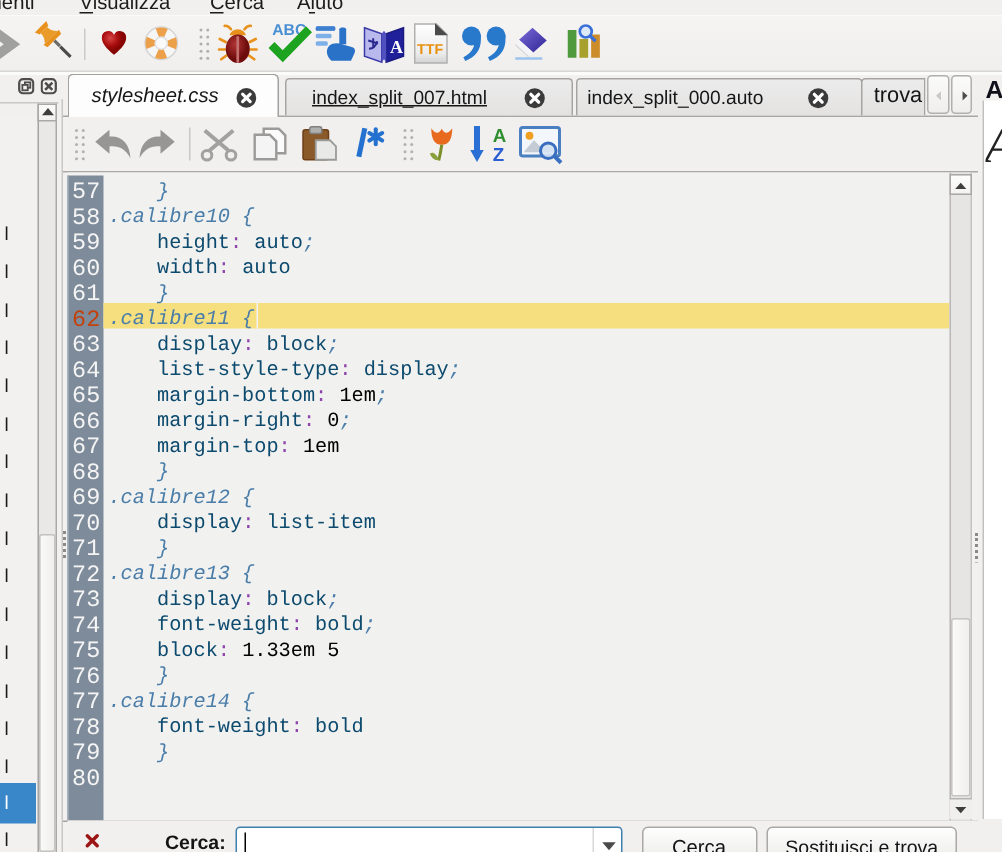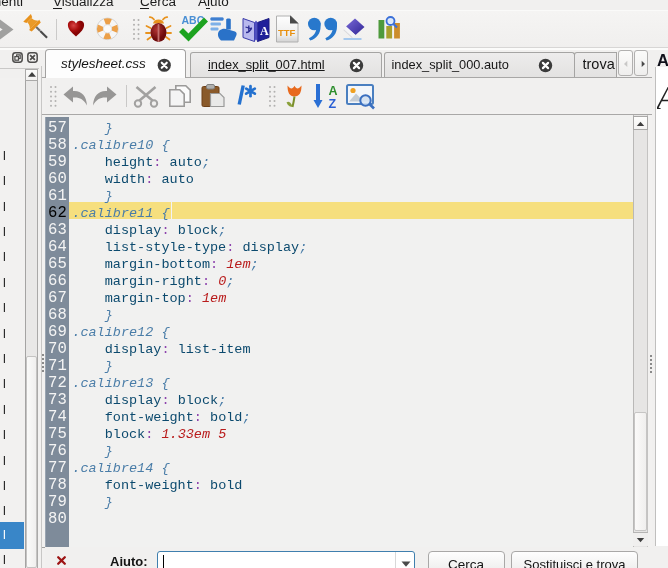--- a/index.html
+++ b/index.html
@@ -4,23 +4,23 @@
 body{width:668px;height:568px;overflow:hidden;font-family:"Liberation Sans",sans-serif;background:#f2f1f0;}
 #w{position:relative;width:668px;height:568px;overflow:hidden;}
 .abs{position:absolute;}
 .menu{font-size:13.5px;color:#1c1c1c;}
 .tabtxt{font-size:13.5px;color:#161616;white-space:nowrap;}
 pre{margin:0;font-family:"Liberation Mono",monospace;}
 .code{font-size:13.5px;line-height:17px;color:#222;}
 .b{color:#4a7da8;font-style:italic;}
 .g{color:#0c4a6e;}
 .p{color:#8e44ad;}
-.n{color:#b91c1c;font-style:italic;}
+.n{color:#000000;}
 .gnum{font-size:15.6px;line-height:17px;color:#f4f4f4;text-align:right;}
-.cur{color:#000000;}
+.cur{color:#c2410c;}
 </style></head>
 <body>
 <div id="w">
 
 <div class="abs" style="left:0;top:0;width:668px;height:10px;background:#f1f0ef;overflow:hidden;">
   <div class="abs menu" style="left:-10px;top:-6px;">menti</div>
   <div class="abs menu" style="left:53px;top:-6px;">Visualizza</div>
   <div class="abs menu" style="left:140px;top:-6px;">Cerca</div>
   <div class="abs menu" style="left:198px;top:-6px;">Aiuto</div>
   <div class="abs" style="left:53px;top:8px;width:9px;height:1px;background:#1c1c1c;"></div>
@@ -429,21 +429,21 @@
   <svg class="abs" style="left:636px;top:536.5px;" width="9" height="6">
         <path d="M4.5 5.2 L8.2 1 L0.8 1 Z" fill="#3e3e3e"></path>
       </svg>
 </div>
 <div id="findbar">
   <div class="abs" style="left:41.7px;top:547px;width:611px;height:1.2px;background:#a2a1a0;"></div>
   <div class="abs" style="left:45px;top:547px;width:607px;height:21px;background:#f1f0ef;"></div>
   <svg class="abs" style="left:56px;top:555px;" width="11" height="11" viewBox="0 0 11 11">
         <path d="M2.2 2.2 L8.8 8.8 M8.8 2.2 L2.2 8.8" stroke="#9d1414" stroke-width="2.3" stroke-linecap="round"></path>
       </svg>
-  <div class="abs" style="left:110px;top:553.5px;font-size:13px;font-weight:bold;color:#141414;">Aiuto:</div>
+  <div class="abs" style="left:110px;top:553.5px;font-size:13px;font-weight:bold;color:#141414;">Cerca:</div>
 
   <div class="abs" style="left:156.5px;top:550.8px;width:258px;height:24px;background:#fff;border:1.5px solid #3f7fae;border-radius:3px;box-sizing:border-box;"></div>
   <div class="abs" style="left:163px;top:554.5px;width:1.3px;height:13px;background:#000;"></div>
   <div class="abs" style="left:395px;top:552px;width:1px;height:16px;background:#d8d8d8;"></div>
   <svg class="abs" style="left:400px;top:560px;" width="12" height="8">
         <path d="M1.5 1.5 L10.5 1.5 L6 6.8 Z" fill="#4a4a4a"></path>
       </svg>
 
   <div class="abs" style="left:427.5px;top:550.5px;width:77px;height:22px;background:linear-gradient(#fefefe,#ededec);border:1px solid #a9a8a7;border-radius:4px;box-sizing:border-box;"></div>
   <div class="abs" style="left:427.5px;top:556.5px;width:77px;text-align:center;font-size:13.5px;color:#141414;">Cerca</div>

